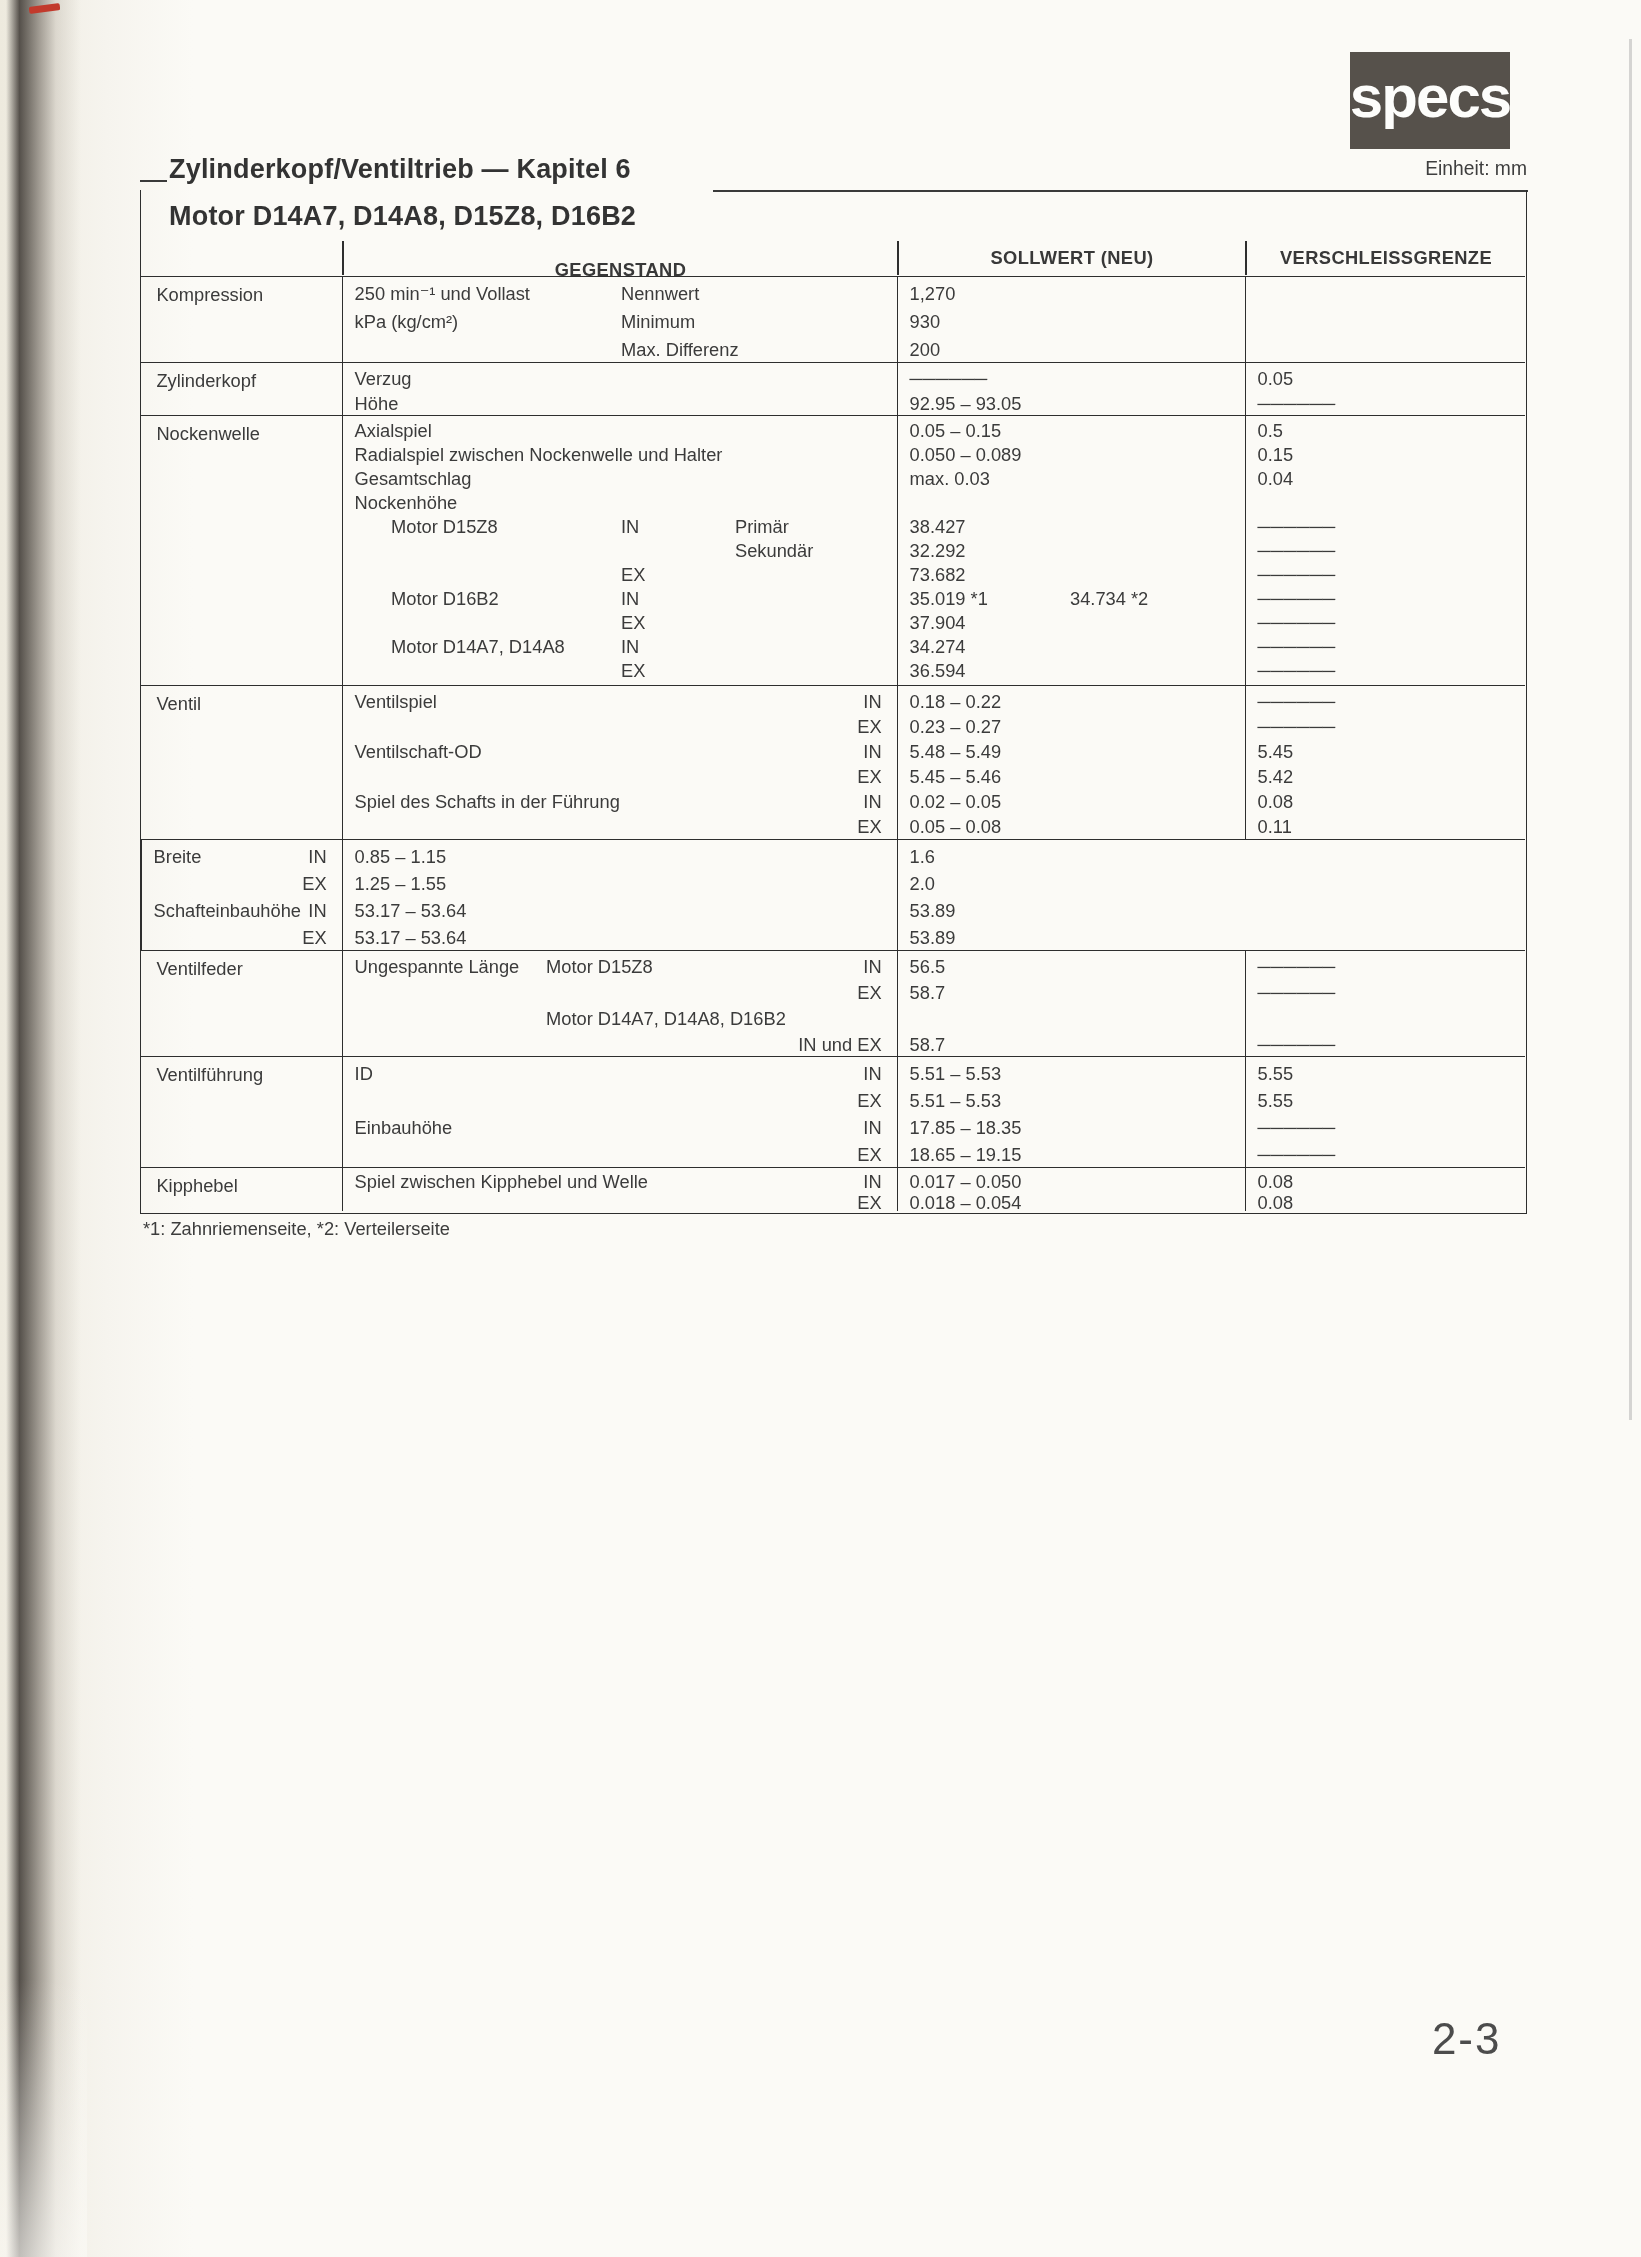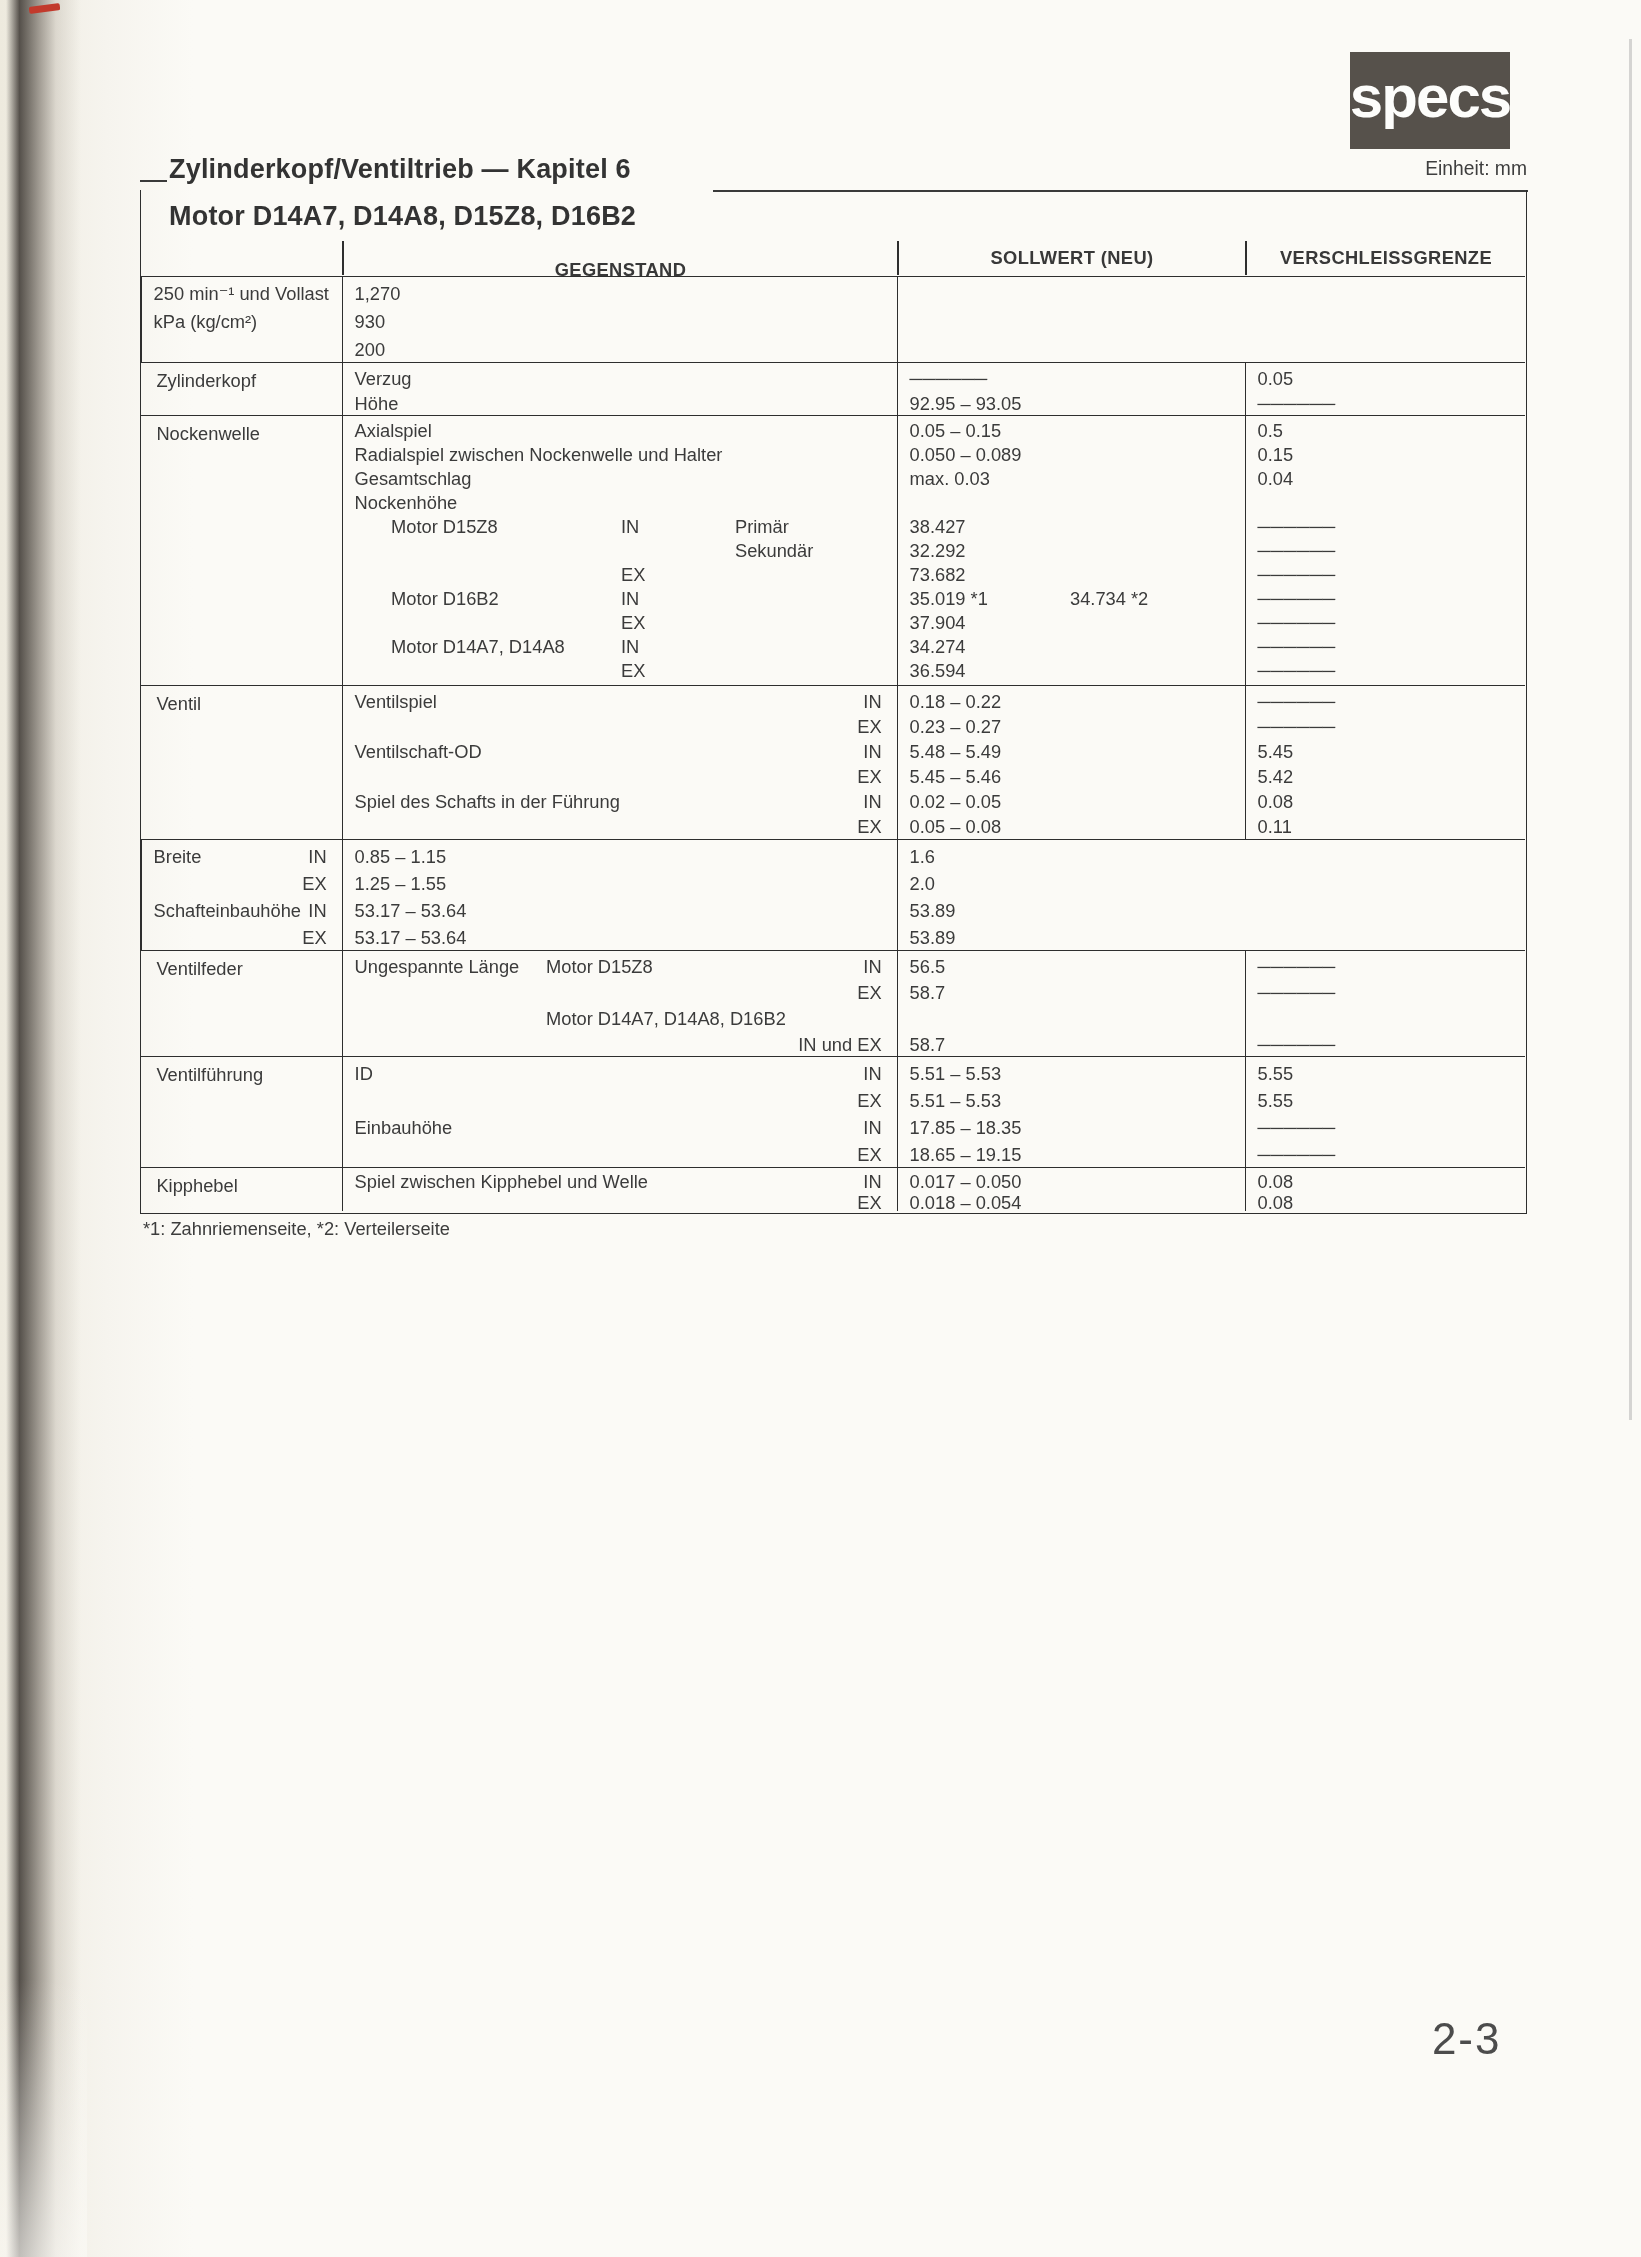--- a/index.html
+++ b/index.html
@@ -87,20 +87,23 @@
       <div class="vline" style="left:756px"></div>
       <div class="vline" style="left:1104px"></div>
       <div class="th th1">GEGENSTAND</div>
       <div class="th th2">SOLLWERT (NEU)</div>
       <div class="th th3">VERSCHLEISSGRENZE</div>
     </div>
 
     <div class="tbody">
 
       <div class="sec s0">
+        <div class="c c1">
+            <span class="cname">Kompression</span>
+          </div>
         <div class="c c2">
           <div class="ln"><span class="t">250 min⁻¹ und Vollast</span><span class="mid">Nennwert</span></div>
           <div class="ln"><span class="t">kPa (kg/cm²)</span><span class="mid">Minimum</span></div>
           <div class="ln">
               <span class="mid">Max. Differenz</span>
             </div>
         </div>
         <div class="c c3">
           <div class="ln">1,270</div>
           <div class="ln">930</div>

